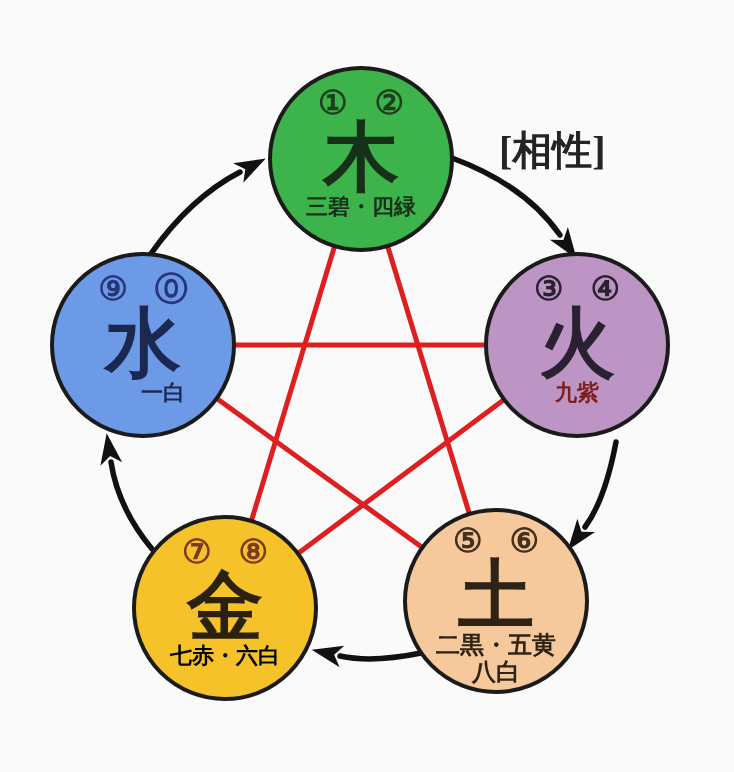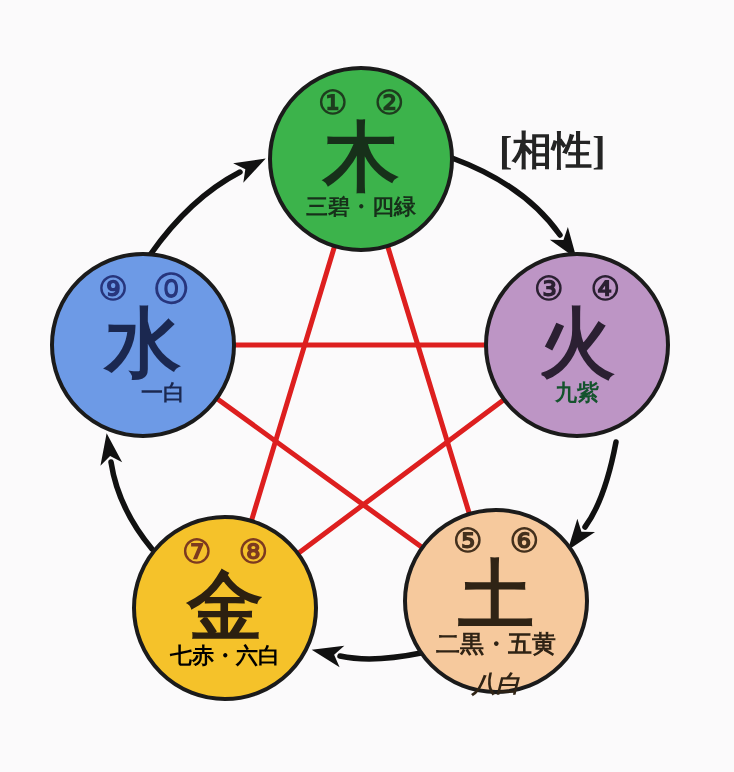--- a/index.html
+++ b/index.html
@@ -30,21 +30,21 @@
     font-size:76px;line-height:0.95;font-weight:bold;
     margin-top:1px;
     letter-spacing:0;
   }
   .sub{
     font-size:22px;line-height:1.15;font-weight:bold;
     margin-top:1px;white-space:nowrap;
   }
   .sub2{
     font-size:24px;line-height:1.05;font-weight:bold;
-    margin-top:12px;white-space:nowrap;font-style:italic;
+    margin-top:0;white-space:nowrap;
   }
   .circle-wood {left:268px;top:66px;}
   .circle-fire {left:484px;top:252px;}
   .circle-earth{left:403px;top:508px;padding-top:13px;}
   .circle-earth .sub{font-size:24px;}
   .circle-metal{left:132px;top:515px;}
   .circle-water{left:50px; top:252px;}
   .cycle-label{
     position:absolute;z-index:3;
     font-size:40px;font-weight:bold;color:#242424;
@@ -90,30 +90,30 @@
     <div class="kanji" style="color: rgb(23, 48, 26);">木</div>
     <div class="sub" style="color: rgb(23, 48, 26);">三碧・四緑</div>
   </div>
 
   <div class="circle circle-fire" style="background-color: rgb(189, 149, 197); border-color: rgb(27, 27, 27);">
     <div class="nums" style="color: rgb(43, 32, 50);">
       <span>③</span>
       <span>④</span>
     </div>
     <div class="kanji" style="color: rgb(43, 32, 50);">火</div>
-    <div class="sub" style="color: #14532d;">九紫</div>
+    <div class="sub" style="color: #7f1d1d;">九紫</div>
   </div>
 
   <div class="circle circle-earth" style="background-color: rgb(246, 201, 157); border-color: rgb(27, 27, 27);">
     <div class="nums" style="color: rgb(67, 48, 29);">
       <span>⑤</span>
       <span>⑥</span>
     </div>
     <div class="kanji" style="color: rgb(47, 35, 21);">土</div>
-    <div class="sub" style="color: rgb(47, 35, 21); font-family: Liberation Mono, monospace;">二黒・五黄</div>
+    <div class="sub" style="color: rgb(47, 35, 21);">二黒・五黄</div>
     <div class="sub2" style="color: rgb(47, 35, 21);">八白</div>
   </div>
 
   <div class="circle circle-metal" style="background-color: rgb(245, 194, 42); border-color: rgb(27, 27, 27);">
     <div class="nums" style="color: rgb(124, 58, 32);">
       <span>⑦</span>
       <span>⑧</span>
     </div>
     <div class="kanji" style="color: rgb(44, 32, 16);">金</div>
     <div class="sub" style="color: #000000;">七赤・六白</div>

